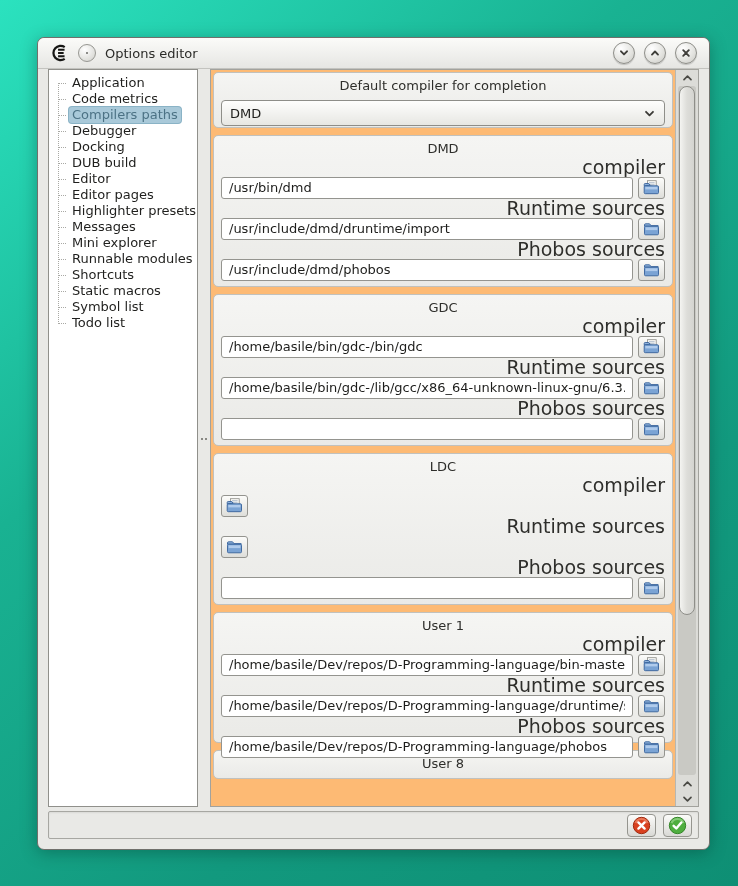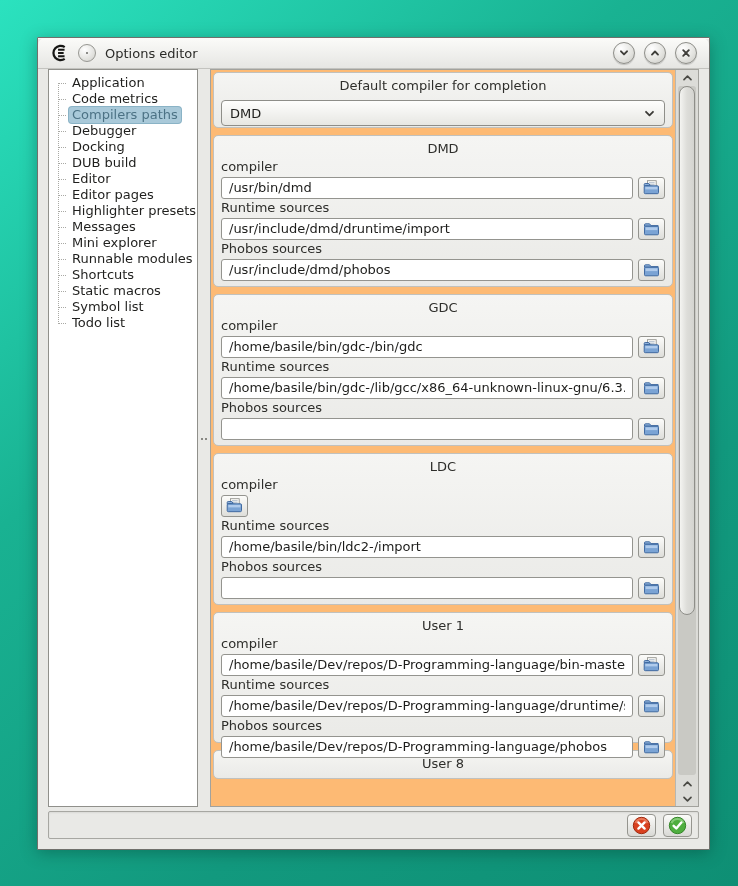--- a/index.html
+++ b/index.html
@@ -3,21 +3,21 @@
 <meta charset="utf-8">
 <style>
   html,body{margin:0;padding:0;width:738px;height:886px;overflow:hidden;}
   body{
     font-family:"DejaVu Sans","Liberation Sans",sans-serif;
     background:linear-gradient(140deg,#2be2bf 0%,#19b292 35%,#12997e 70%,#0e8f74 100%);
     position:relative;
   }
   .window{
     position:absolute;left:37px;top:37px;width:673px;height:813px;
-    background:#e9e9e6;border:1px solid #70706c;border-radius:1px;
+    background:#e9e9e6;border:1px solid #70706c;border-radius:7px;
     box-shadow:0 3px 16px rgba(0,55,44,.38), inset 0 1px 0 rgba(255,255,255,.7);
     box-sizing:border-box;
   }
   
   .titlebar{
     height:30px;display:flex;align-items:center;gap:9px;padding:0 12px;
     background:linear-gradient(#fbfbf9,#e6e6e3);
     border-bottom:1px solid #c3c3bf;border-radius:7px 7px 0 0;
   }
   .logo{display:flex;align-items:center;}
@@ -56,21 +56,21 @@
     flex:1;border:1px solid #a2a29d;background:#fdba74;display:flex;
     box-sizing:border-box;overflow:hidden;
   }
   .boxes{flex:1;padding:2px;overflow:hidden;}
   .groupbox{
     background:linear-gradient(#f5f5f3,#eaeae7);
     border:1px solid #c1c1bd;border-radius:5px;
     margin-bottom:7px;padding:3px 7px 5px;box-sizing:border-box;
   }
   .gtitle{text-align:center;font-size:13px;color:#2e2e2b;height:19px;line-height:19px;}
-  .flabel{text-align:left;font-size:13px;color:#2e2e2b;height:18px;line-height:18px;}
+  .flabel{text-align:right;font-size:19px;color:#2e2e2b;height:18px;line-height:18px;}
   .frow{display:flex;gap:5px;align-items:center;height:23px;}
   .frow input{
     flex:1;height:22px;border:1px solid #94948f;border-radius:3px;background:#fff;
     font-family:"DejaVu Sans","Liberation Sans",sans-serif;font-size:13px;
     padding:0 7px;color:#1d1d1b;box-sizing:border-box;min-width:0;
   }
   .fbtn{
     width:27px;height:22px;border:1px solid #94948f;border-radius:3px;
     background:linear-gradient(#fcfcfa,#dededa);
     display:flex;align-items:center;justify-content:center;padding:0;cursor:pointer;
@@ -258,21 +258,20 @@
                   <rect x="4.4" y="0.7" width="8.8" height="7.6" fill="#fafaf7" stroke="#8b8b86" stroke-width="0.8"></rect>
                   <path d="M6 2.7 h5.6 M6 4.3 h5.6 M6 5.9 h3.4" stroke="#a9b6c6" stroke-width="0.9"></path>
                   <path d="M1.2 5.8 V4.5 a1 1 0 0 1 1 -1 h3.5 l1.5 1.7 z" fill="#8fb2da" stroke="#35619b" stroke-width="0.9"></path>
                   <rect x="1.2" y="5.8" width="14.3" height="7.9" rx="1.1" fill="#7aa3d4" stroke="#35619b" stroke-width="0.9"></rect>
                   <rect x="2.3" y="6.9" width="12.1" height="2.5" fill="#b0cbec"></rect>
                 </svg>
               </button>
             </div>
             <div class="flabel">Runtime sources</div>
             <div class="frow">
-              <input type="text" value="/home/basile/bin/ldc2-/import" style="">
               <button class="fbtn">
                 <svg width="17" height="14" viewBox="0 0 17 14">
                   <path d="M1.5 4.2 V2.9 a1.1 1.1 0 0 1 1.1 -1.1 h3.9 l1.7 1.9 h7 v0.5 z" fill="#8fb2da" stroke="#35619b" stroke-width="0.9"></path>
                   <rect x="1.5" y="4.2" width="14" height="8.6" rx="1.1" fill="#7aa3d4" stroke="#35619b" stroke-width="0.9"></rect>
                   <rect x="2.6" y="5.3" width="11.8" height="2.8" fill="#b0cbec"></rect>
                 </svg>
               </button>
             </div>
             <div class="flabel">Phobos sources</div>
             <div class="frow">

